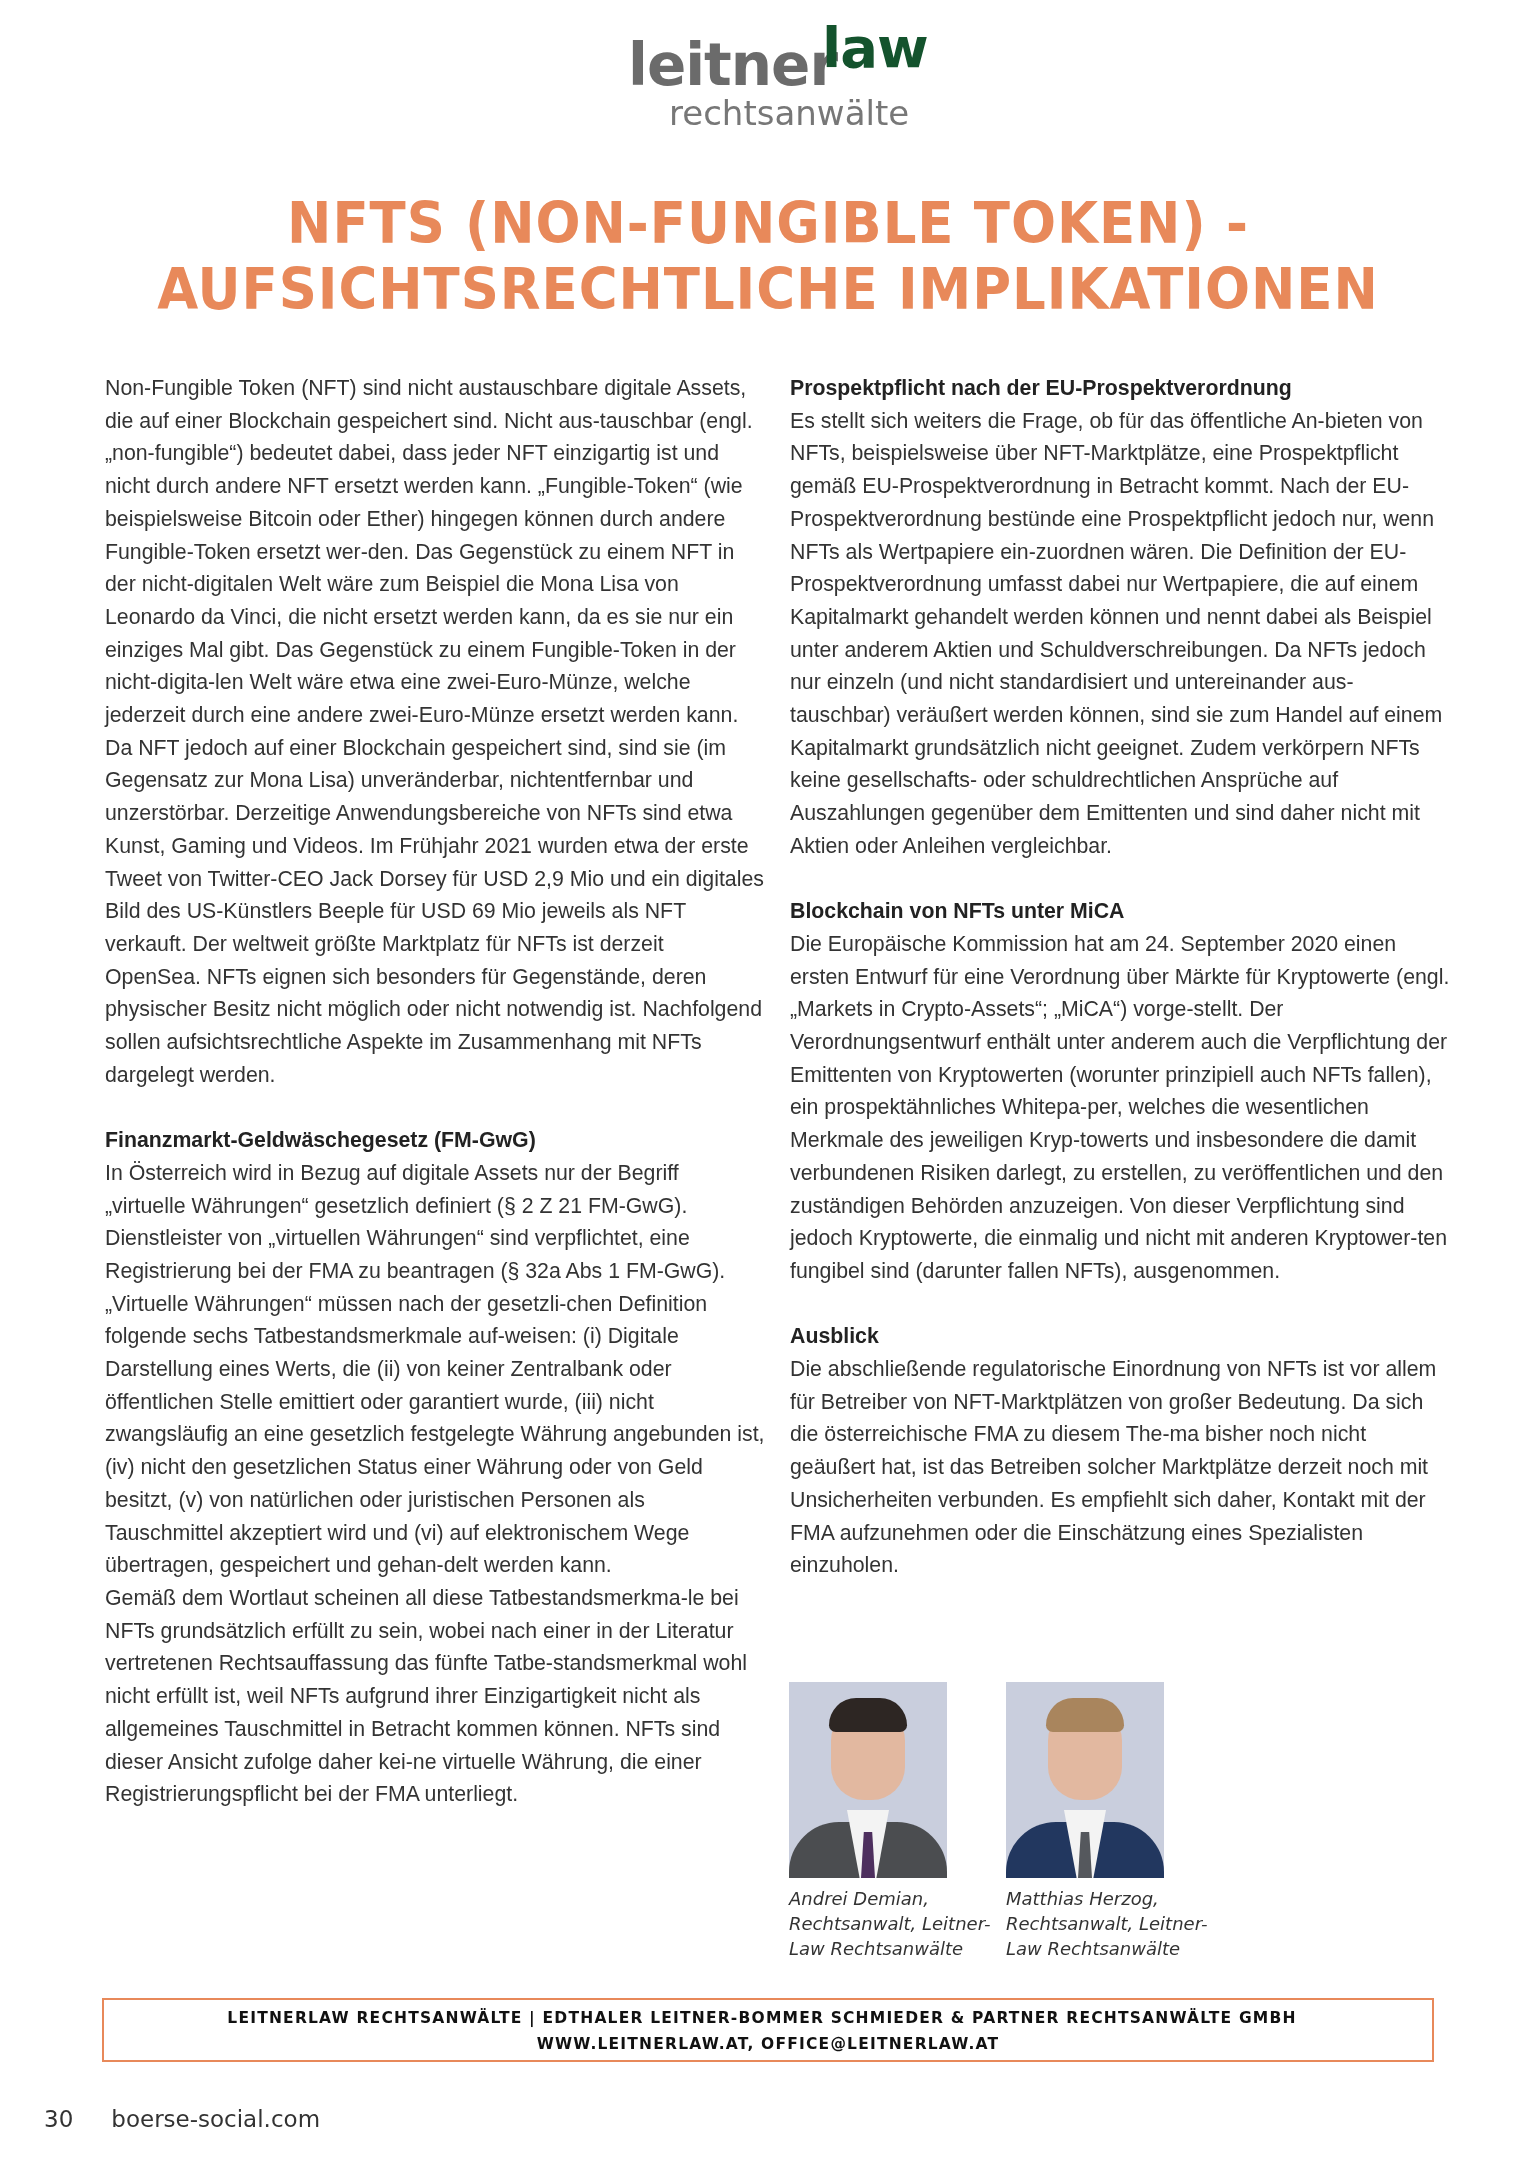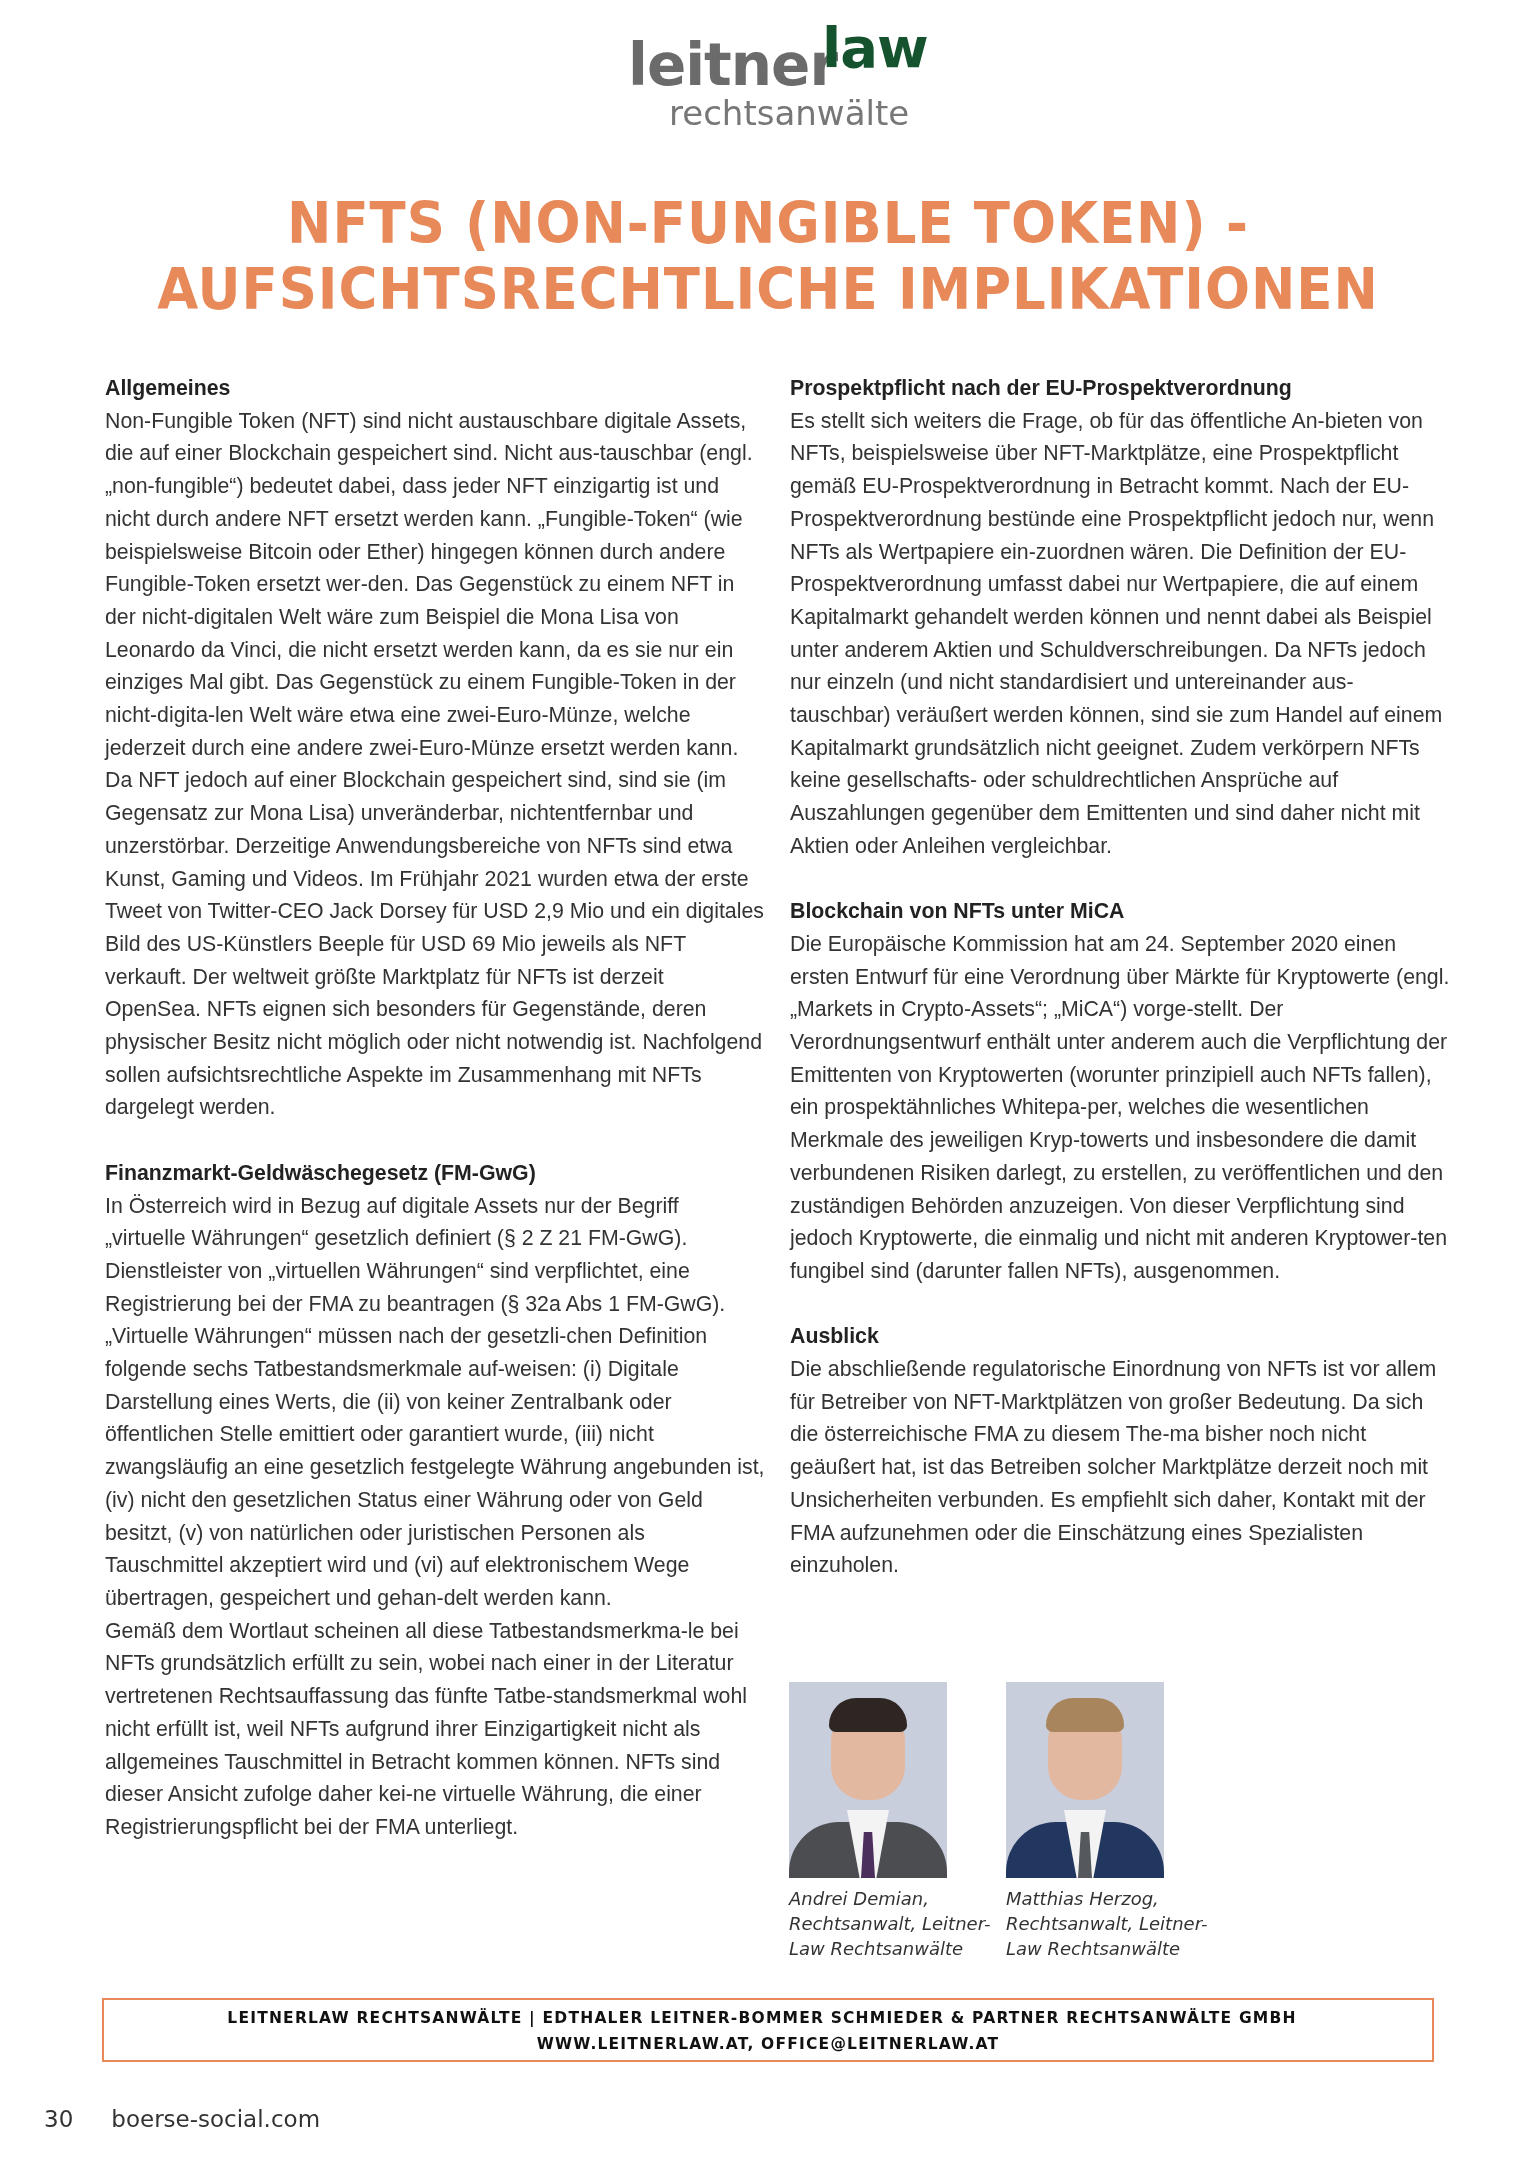--- a/index.html
+++ b/index.html
@@ -61,21 +61,20 @@
   <span class="logo-sub">rechtsanwälte</span>
 </div>
 
 <div class="title">
   <div>NFTS (NON-FUNGIBLE TOKEN) -</div>
   <div>AUFSICHTSRECHTLICHE IMPLIKATIONEN</div>
 </div>
 
 <div class="col col-left">
   <div class="section">
-    <h2>Allgemeines</h2>
     <p>Non-Fungible Token (NFT) sind nicht austauschbare digitale Assets, die auf einer Blockchain gespeichert sind. Nicht aus-tauschbar (engl. „non-fungible“) bedeutet dabei, dass jeder NFT einzigartig ist und nicht durch andere NFT ersetzt werden kann. „Fungible-Token“ (wie beispielsweise Bitcoin oder Ether) hingegen können durch andere Fungible-Token ersetzt wer-den. Das Gegenstück zu einem NFT in der nicht-digitalen Welt wäre zum Beispiel die Mona Lisa von Leonardo da Vinci, die nicht ersetzt werden kann, da es sie nur ein einziges Mal gibt. Das Gegenstück zu einem Fungible-Token in der nicht-digita-len Welt wäre etwa eine zwei-Euro-Münze, welche jederzeit durch eine andere zwei-Euro-Münze ersetzt werden kann. Da NFT jedoch auf einer Blockchain gespeichert sind, sind sie (im Gegensatz zur Mona Lisa) unveränderbar, nichtentfernbar und unzerstörbar. Derzeitige Anwendungsbereiche von NFTs sind etwa Kunst, Gaming und Videos. Im Frühjahr 2021 wurden etwa der erste Tweet von Twitter-CEO Jack Dorsey für USD 2,9 Mio und ein digitales Bild des US-Künstlers Beeple für USD 69 Mio jeweils als NFT verkauft. Der weltweit größte Marktplatz für NFTs ist derzeit OpenSea. NFTs eignen sich besonders für Gegenstände, deren physischer Besitz nicht möglich oder nicht notwendig ist. Nachfolgend sollen aufsichtsrechtliche Aspekte im Zusammenhang mit NFTs dargelegt werden.</p>
   </div>
   <div class="section">
     <h2>Finanzmarkt-Geldwäschegesetz (FM-GwG)</h2>
     <p>In Österreich wird in Bezug auf digitale Assets nur der Begriff „virtuelle Währungen“ gesetzlich definiert (§ 2 Z 21 FM-GwG). Dienstleister von „virtuellen Währungen“ sind verpflichtet, eine Registrierung bei der FMA zu beantragen (§ 32a Abs 1 FM-GwG). „Virtuelle Währungen“ müssen nach der gesetzli-chen Definition folgende sechs Tatbestandsmerkmale auf-weisen: (i) Digitale Darstellung eines Werts, die (ii) von keiner Zentralbank oder öffentlichen Stelle emittiert oder garantiert wurde, (iii) nicht zwangsläufig an eine gesetzlich festgelegte Währung angebunden ist, (iv) nicht den gesetzlichen Status einer Währung oder von Geld besitzt, (v) von natürlichen oder juristischen Personen als Tauschmittel akzeptiert wird und (vi) auf elektronischem Wege übertragen, gespeichert und gehan-delt werden kann.</p>
     <p class="para-gap">Gemäß dem Wortlaut scheinen all diese Tatbestandsmerkma-le bei NFTs grundsätzlich erfüllt zu sein, wobei nach einer in der Literatur vertretenen Rechtsauffassung das fünfte Tatbe-standsmerkmal wohl nicht erfüllt ist, weil NFTs aufgrund ihrer Einzigartigkeit nicht als allgemeines Tauschmittel in Betracht kommen können. NFTs sind dieser Ansicht zufolge daher kei-ne virtuelle Währung, die einer Registrierungspflicht bei der FMA unterliegt.</p>
   </div>
 </div>
 
 <div class="col col-right">

